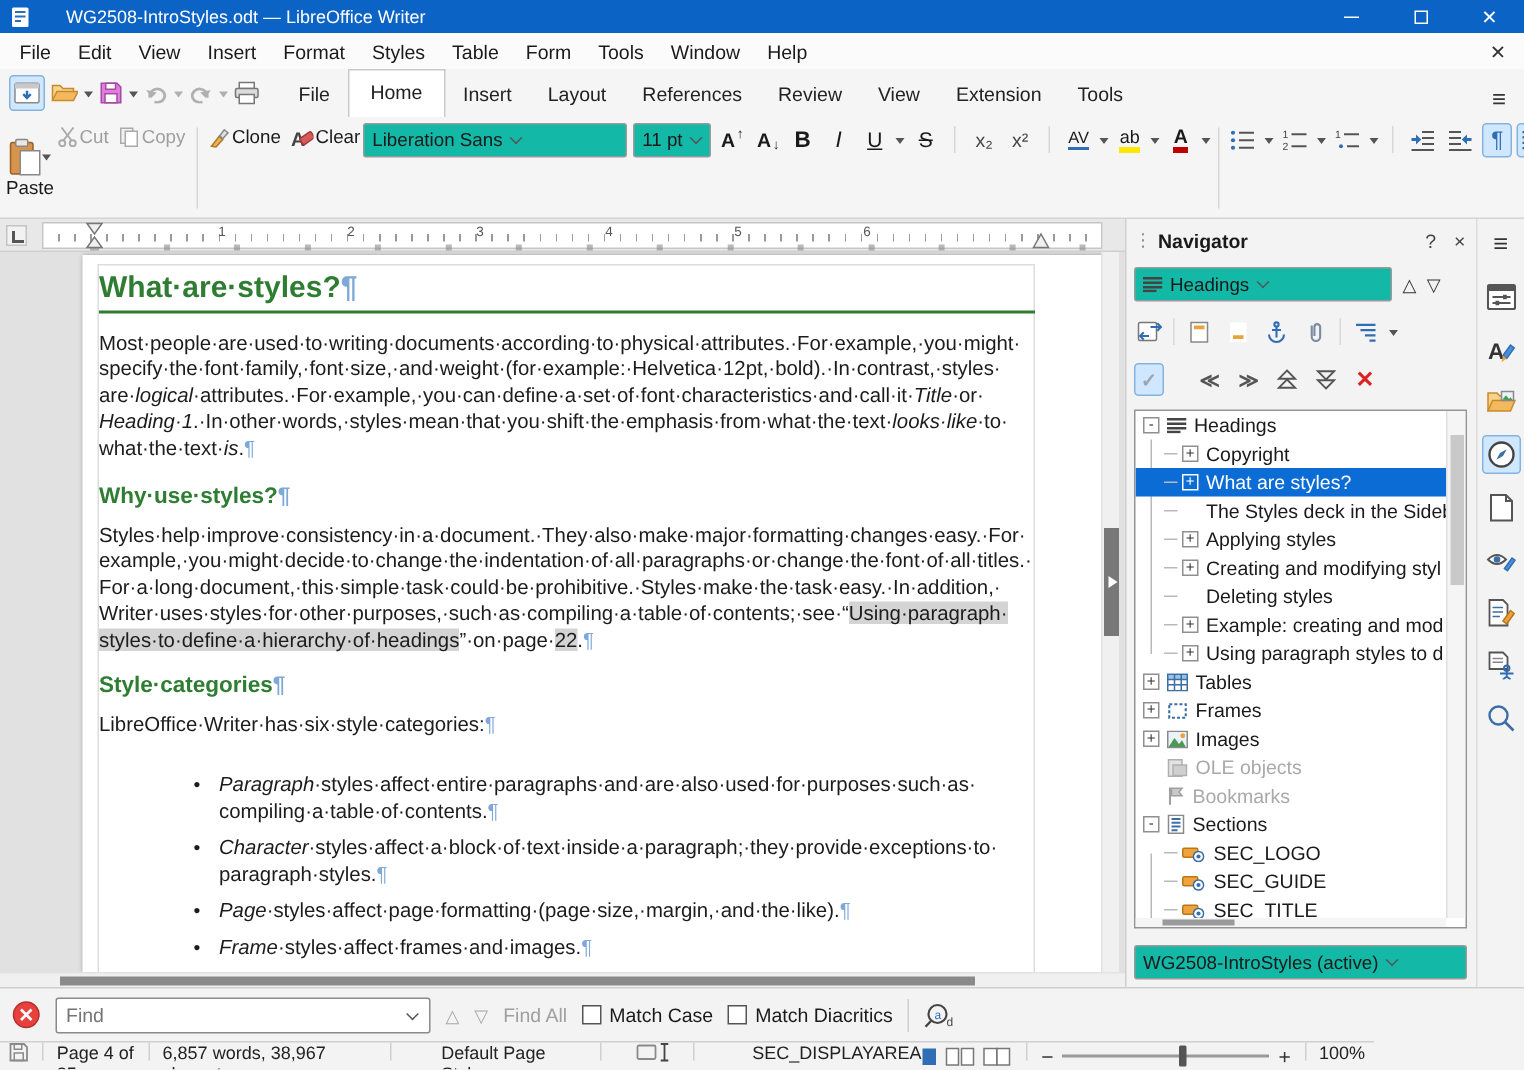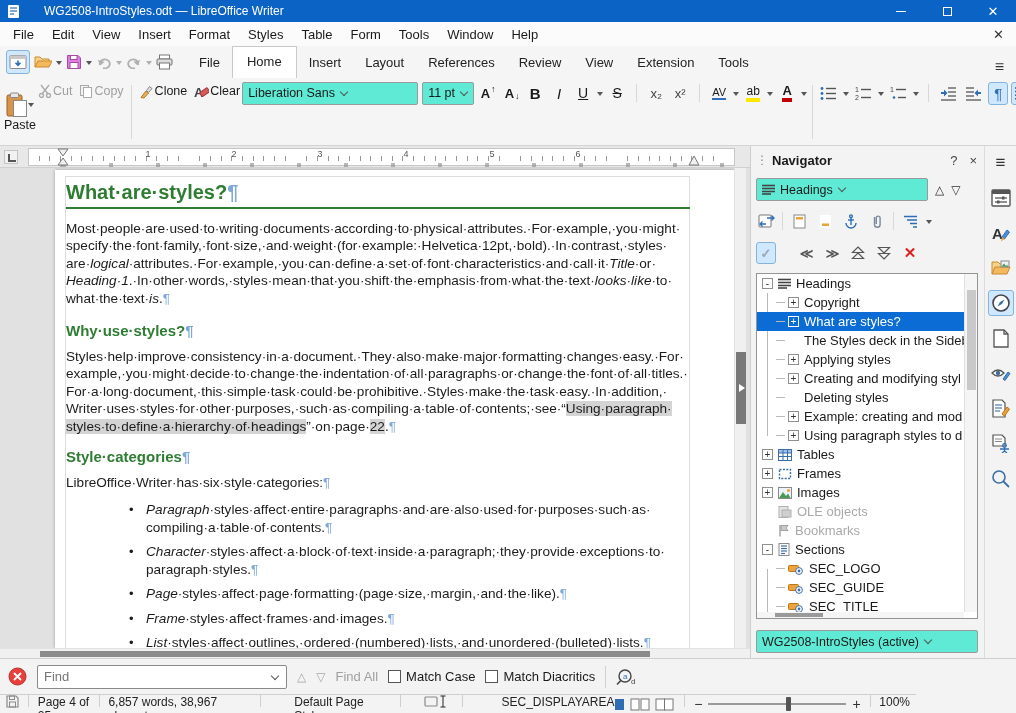--- a/index.html
+++ b/index.html
@@ -38,21 +38,21 @@
   
   .fmtbar{position:absolute;top:78px;left:0;width:1016px;height:68px;background:#f5f5f5;border-bottom:1px solid #d4d4d4;display:flex;align-items:center;padding:0 4px}
   .grp{display:flex;flex-direction:row;justify-content:center;gap:3px;height:64px}
   .row{display:flex;align-items:center;gap:4px;height:27px}
   .vdiv{width:1px;height:54px;background:#d8d8d8;margin:0 5px;flex:none}
   .btn{display:inline-flex;align-items:center;justify-content:center;min-width:20px;height:23px;padding:0 2px;border-radius:3px;gap:1px}
   .btn.on{background:#cfe8ff;border:1px solid #84b4dd}
   .lbl{font-size:12.5px;color:#1a1a1a}
   .dim,.dim .lbl{color:#9f9f9f}
   .paste-block{display:flex;flex-direction:column;align-items:center;width:52px}
-  .combo{background:#5eead4;border:1px solid #9a9a9a;height:23px;display:flex;align-items:center;padding:0 5px;font-size:12.5px;border-radius:2px}
+  .combo{background:#14b8a6;border:1px solid #9a9a9a;height:23px;display:flex;align-items:center;padding:0 5px;font-size:12.5px;border-radius:2px}
   .combo .chev{margin-left:auto;width:6px;height:6px;border-right:1.4px solid #555;border-bottom:1.4px solid #555;transform:rotate(45deg);margin-top:-3px;margin-left:6px}
   .tB{font-weight:bold;font-size:15px}
   .tI{font-style:italic;font-size:15px}
   .tU{text-decoration:underline;font-size:14px}
   .tS{text-decoration:line-through;font-size:14px}
   .tsub,.tsup{font-size:13px;color:#444}
   .abar{display:inline-block;line-height:1;padding-bottom:1px}
   .abar.red{border-bottom:4px solid #c00000}
   .abar.yel{border-bottom:4px solid #ffe800}
   .fmtright{margin-left:auto;display:flex;align-items:center;gap:6px}
@@ -73,21 +73,21 @@
   .tabstop-row{position:absolute;left:28px;top:17px;width:707px;height:4px;
      background-image:repeating-linear-gradient(90deg,#8a8a8a 0 4px,transparent 4px 47px);background-position:34px 0;opacity:.6}
   .canvas{position:absolute;top:22px;left:0;width:750px;height:480px;background:#e1e1e1;overflow:hidden}
   .page{position:absolute;left:55px;top:2px;width:682px;height:478px;background:#fff;box-shadow:0 0 3px rgba(0,0,0,.3)}
   .boundary{position:absolute;left:10px;top:6px;width:625px;height:472px;border:1px solid #ddd;border-bottom:none}
   .doccontent{position:absolute;left:10px;top:6px;width:625px;padding:2px 0 0 1px;color:#1c1c1c}
   .h1{font-size:20px;font-weight:bold;color:#2e7d32;border-bottom:2px solid #2e7d32;padding:3px 0 3px 0}
   .h2{font-size:15px;font-weight:bold;color:#2e7d32}
   .para{font-size:13.6px;line-height:17.4px;text-align:left}
   .p1{margin-top:11px}.h2a{margin-top:15px}.p2{margin-top:9px}.h2b{margin-top:13px}.p3{margin-top:9px}
-  .list{margin-top:10px}
+  .list{margin-top:23px}
   .li{position:relative;padding-left:80px;margin-bottom:7px;font-size:13.6px;line-height:17.4px}
   .li .dot{position:absolute;left:63px;top:0}
   .li .dot::before{content:"•";font-size:13px}
   .it{font-style:italic}
   .shade{background:#d4d4d4}
   .pmark{color:#7ea8d9}
   .h1 .pmark,.h2 .pmark{font-weight:bold}
 
   
   .vscroll{position:absolute;top:22px;right:4px;width:12px;height:480px;background:#f0f0f0;border-left:1px solid #e2e2e2}

